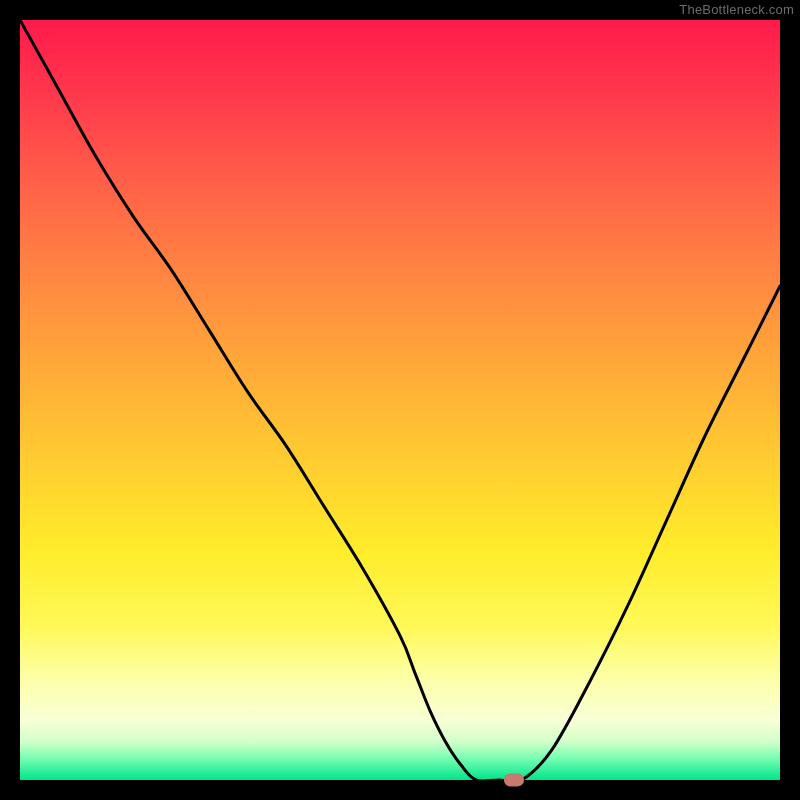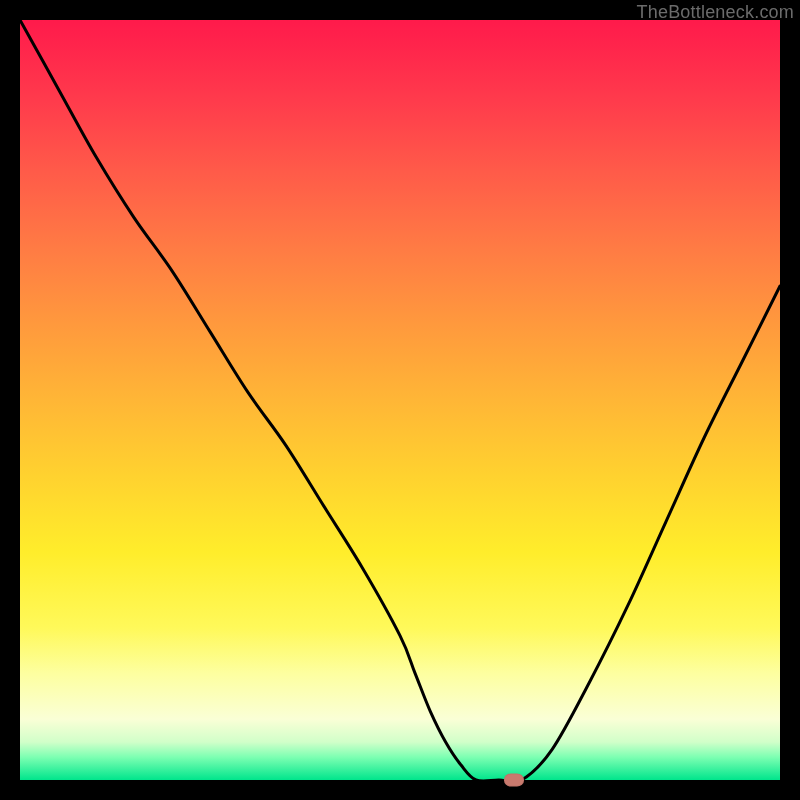--- a/index.html
+++ b/index.html
@@ -55,21 +55,21 @@
     border-radius: 7px / 6px;
     background: #c97a6e;
     transform: translate(-50%, -50%);
     box-shadow: 0 0 0 1px rgba(0,0,0,0.05) inset;
   }
   .watermark {
     position: absolute;
     top: 2px;
     right: 6px;
     color: #6b6b6b;
-    font-size: 18px;
+    font-size: 13px;
     letter-spacing: 0.2px;
     user-select: none;
   }
 </style>
 </head>
 <body>
 
 <div class="frame">
   <div class="plot-area">
 

